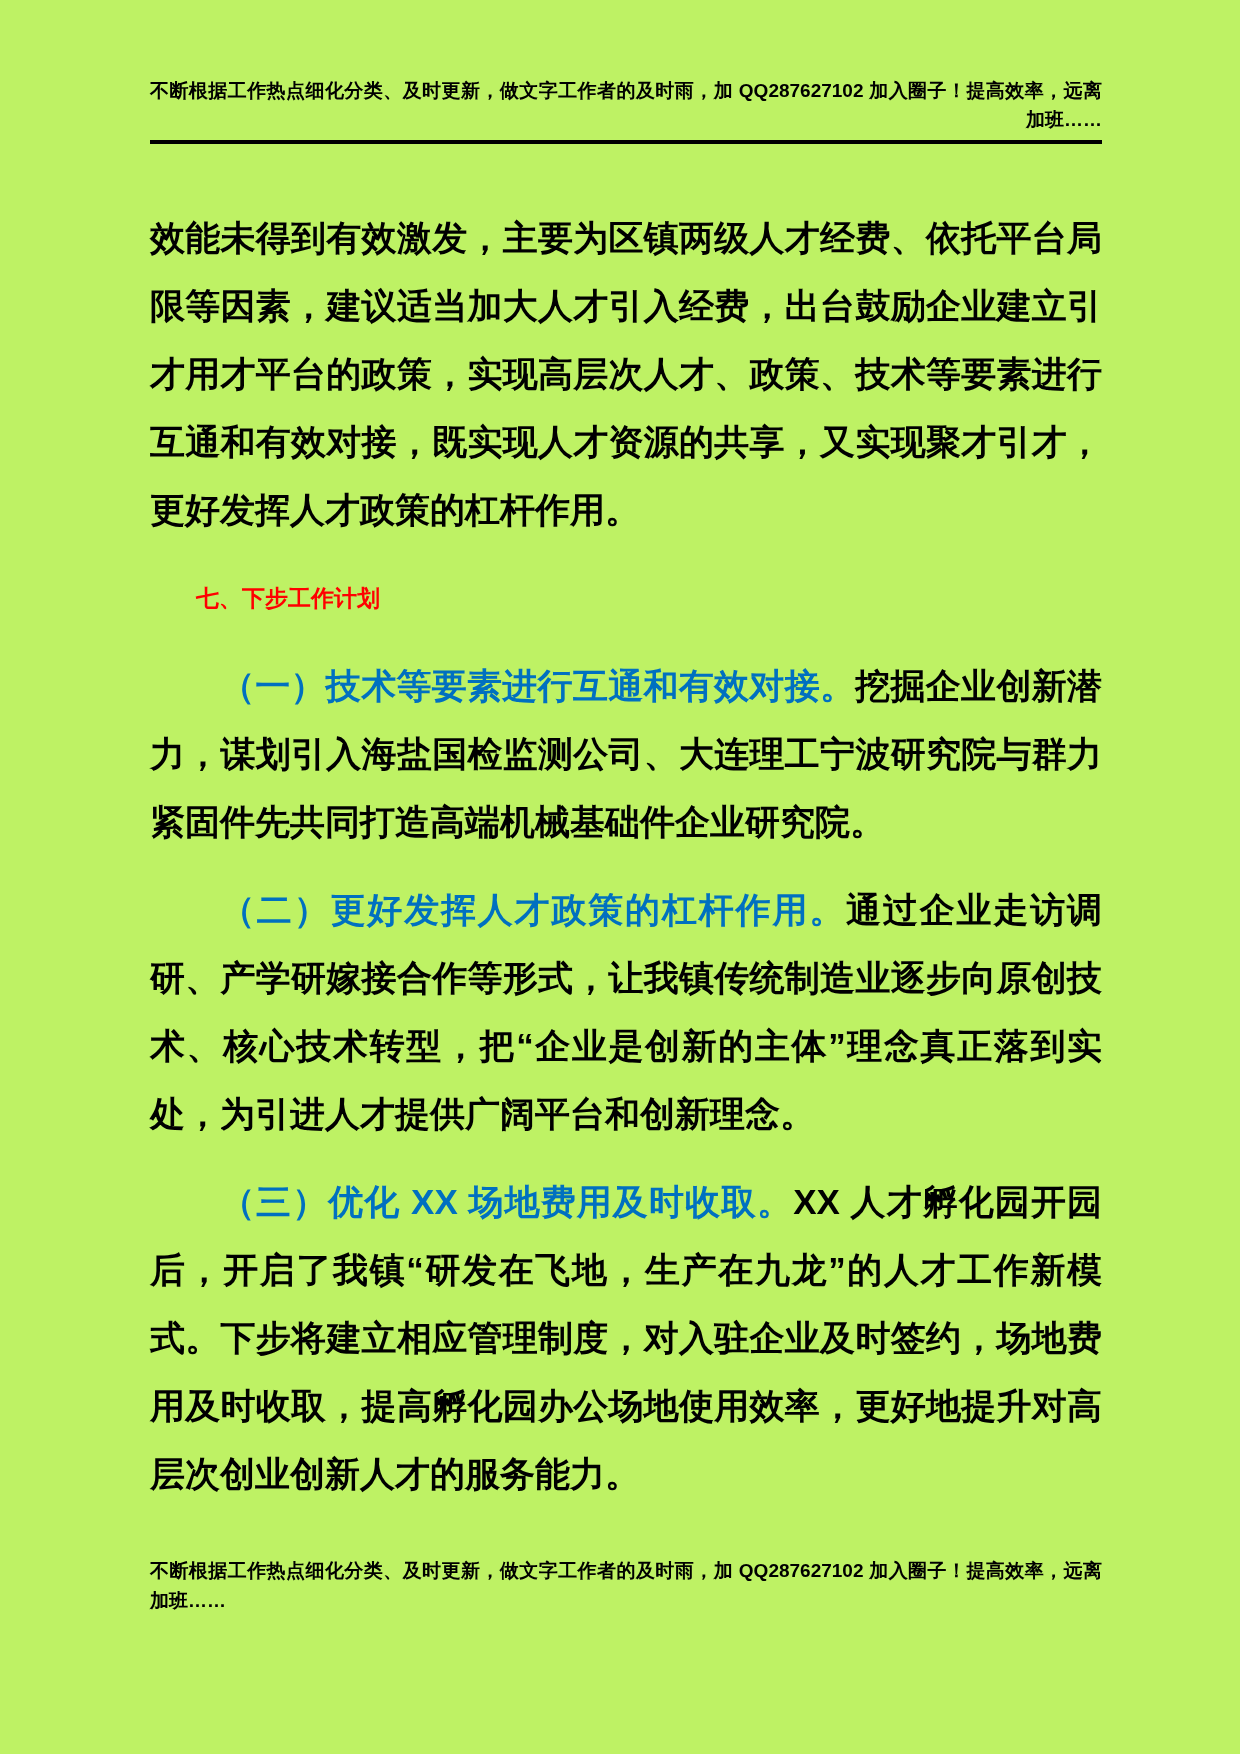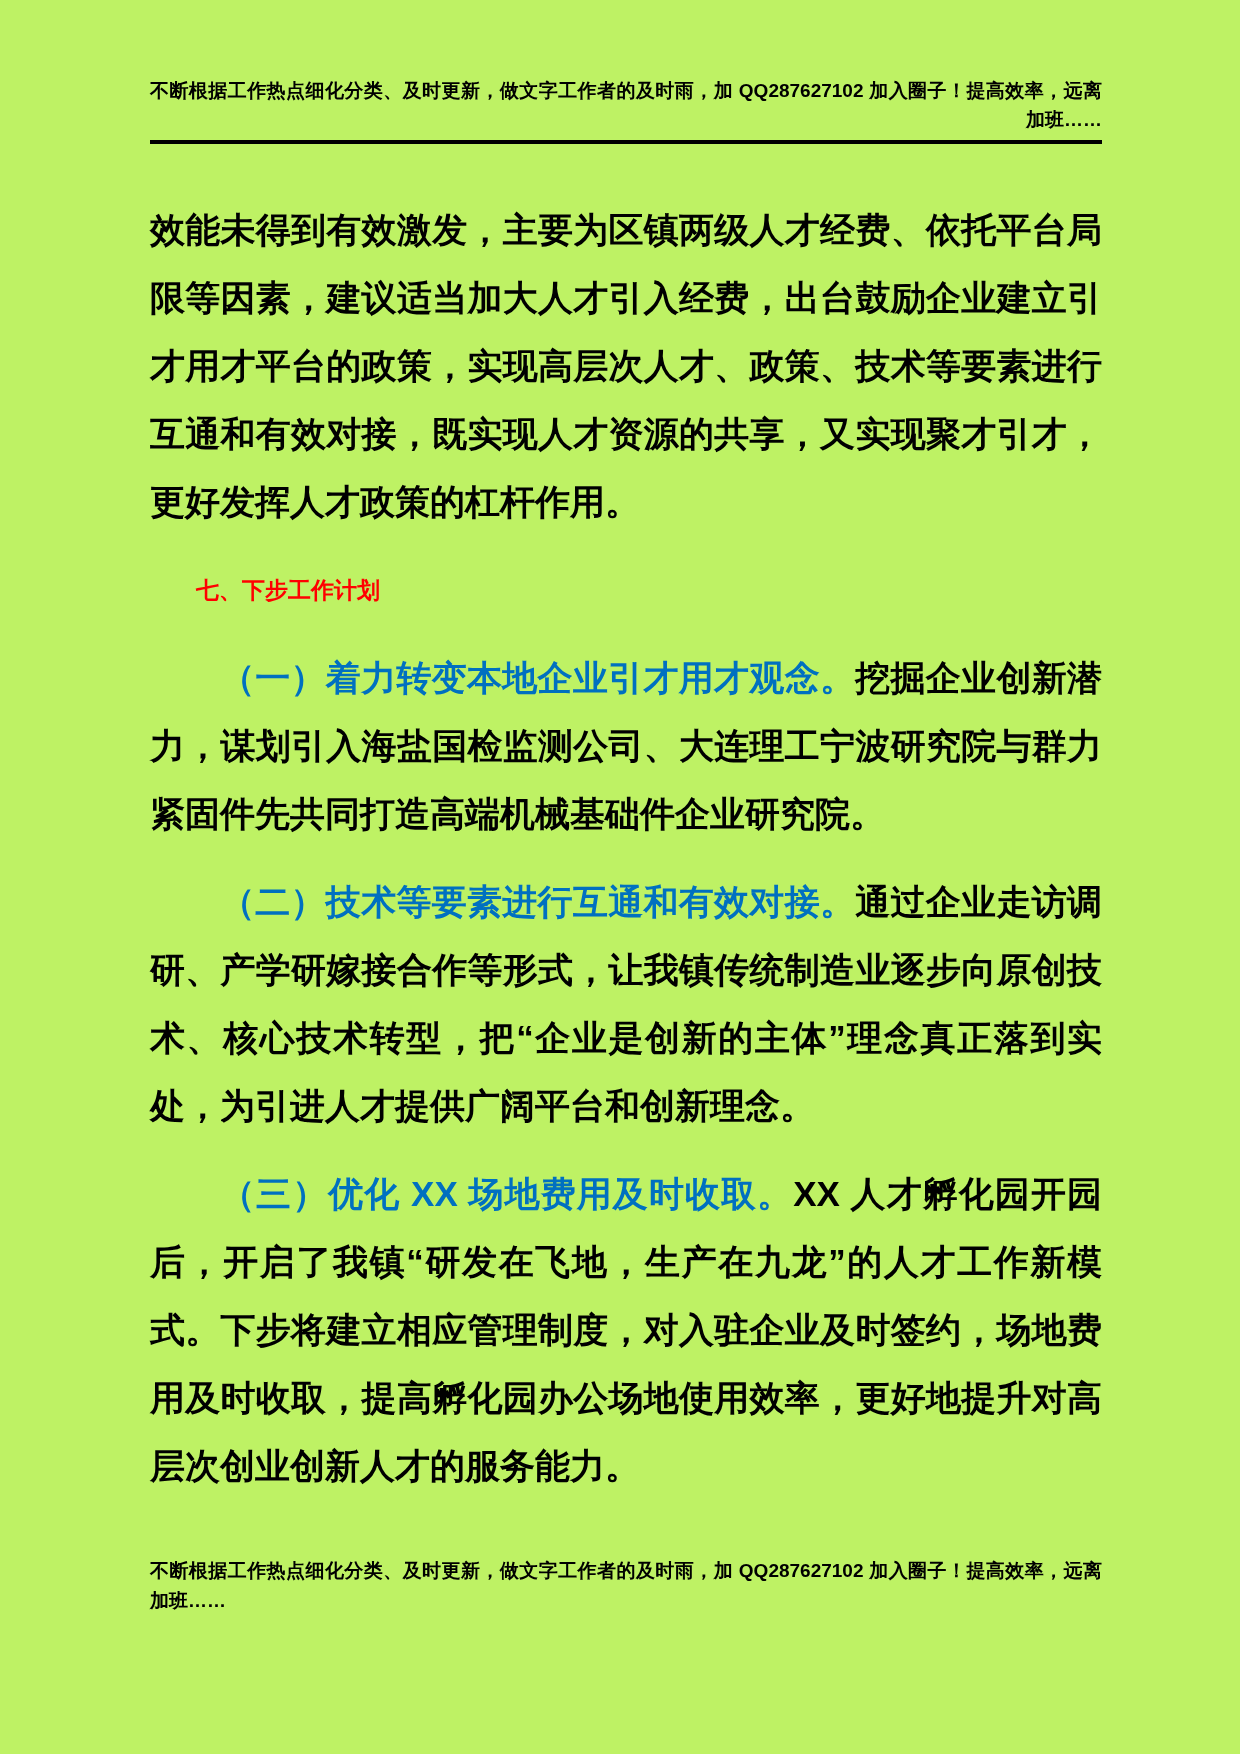--- a/index.html
+++ b/index.html
@@ -25,21 +25,21 @@
     font-size: 19px;
     line-height: 29px;
     text-align: justify;
     text-align-last: right;
     border-bottom: 4px solid #000000;
     padding-bottom: 6px;
   }
   
   .content {
     position: absolute;
-    top: 176px;
+    top: 184px;
     left: 150px;
     width: 952px;
     font-size: 35px;
     line-height: 68px;
   }
   .para {
     margin: 20px 0 0 0;
     text-align: justify;
     text-align-last: left;
     text-indent: 2em;
@@ -76,23 +76,23 @@
   <div class="header">
     <div class="header-text">不断根据工作热点细化分类、及时更新，做文字工作者的及时雨，加 QQ287627102 加入圈子！提高效率，远离加班……</div>
   </div>
 
   <div class="content">
 
     <p class="para no-indent">效能未得到有效激发，主要为区镇两级人才经费、依托平台局限等因素，建议适当加大人才引入经费，出台鼓励企业建立引才用才平台的政策，实现高层次人才、政策、技术等要素进行互通和有效对接，既实现人才资源的共享，又实现聚才引才，更好发挥人才政策的杠杆作用。</p>
 
     <h2 class="heading-red">七、下步工作计划</h2>
 
-    <p class="para"><span class="lead-blue">（一）着力转变本地企业引才用才观念。</span><span>挖掘企业创新潜力，谋划引入海盐国检监测公司、大连理工宁波研究院与群力紧固件先共同打造高端机械基础件企业研究院。</span></p>
+    <p class="para"><span class="lead-blue">（一）技术等要素进行互通和有效对接。</span><span>挖掘企业创新潜力，谋划引入海盐国检监测公司、大连理工宁波研究院与群力紧固件先共同打造高端机械基础件企业研究院。</span></p>
 
-    <p class="para"><span class="lead-blue">（二）技术等要素进行互通和有效对接。</span><span>通过企业走访调研、产学研嫁接合作等形式，让我镇传统制造业逐步向原创技术、核心技术转型，把“企业是创新的主体”理念真正落到实处，为引进人才提供广阔平台和创新理念。</span></p>
+    <p class="para"><span class="lead-blue">（二）更好发挥人才政策的杠杆作用。</span><span>通过企业走访调研、产学研嫁接合作等形式，让我镇传统制造业逐步向原创技术、核心技术转型，把“企业是创新的主体”理念真正落到实处，为引进人才提供广阔平台和创新理念。</span></p>
 
     <p class="para"><span class="lead-blue">（三）优化 XX 场地费用及时收取。</span><span>XX 人才孵化园开园后，开启了我镇“研发在飞地，生产在九龙”的人才工作新模式。下步将建立相应管理制度，对入驻企业及时签约，场地费用及时收取，提高孵化园办公场地使用效率，更好地提升对高层次创业创新人才的服务能力。</span></p>
 
   </div>
 
   <div class="footer">
     <div class="footer-text">不断根据工作热点细化分类、及时更新，做文字工作者的及时雨，加 QQ287627102 加入圈子！提高效率，远离加班……</div>
   </div>
 
 </div>

